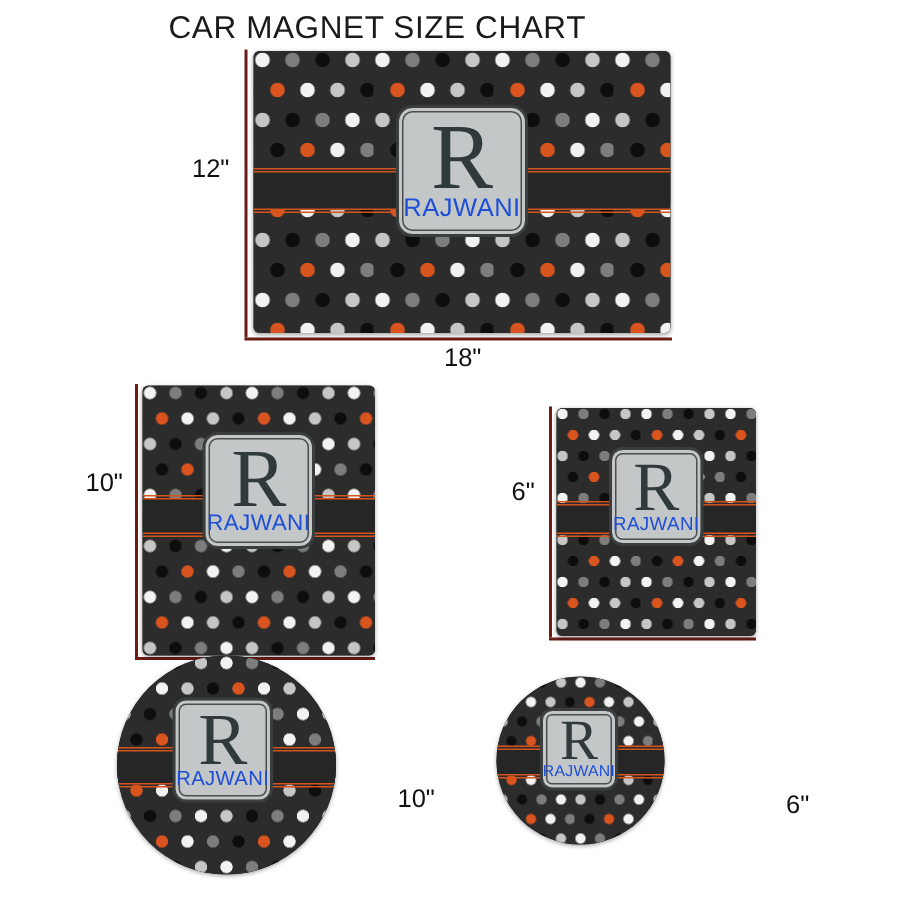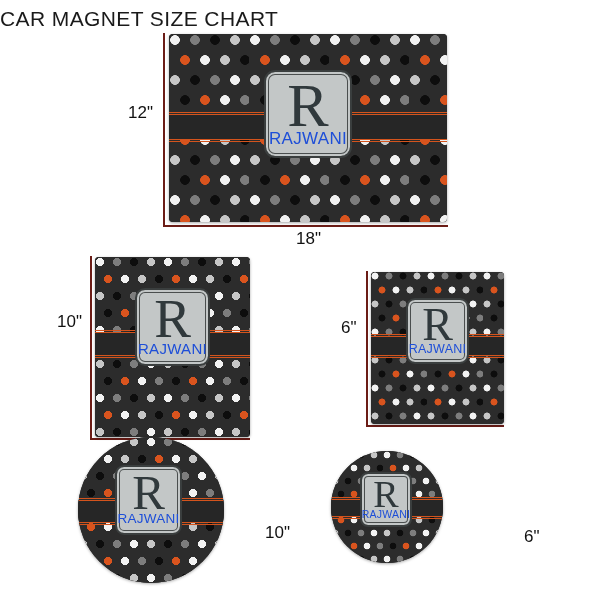--- a/index.html
+++ b/index.html
@@ -22,21 +22,21 @@
     height: 600px;
     background: #ffffff;
   }
 
   
   .chart-title {
     position: absolute;
     left: 0;
     top: 7px;
     width: 503px;
-    text-align: left;
+    text-align: center;
     font-family: "Liberation Sans", sans-serif;
     font-size: 21px;
     font-weight: 400;
     letter-spacing: 0.4px;
     color: #1a1a1a;
   }
 
   
   .size-label {
     position: absolute;

